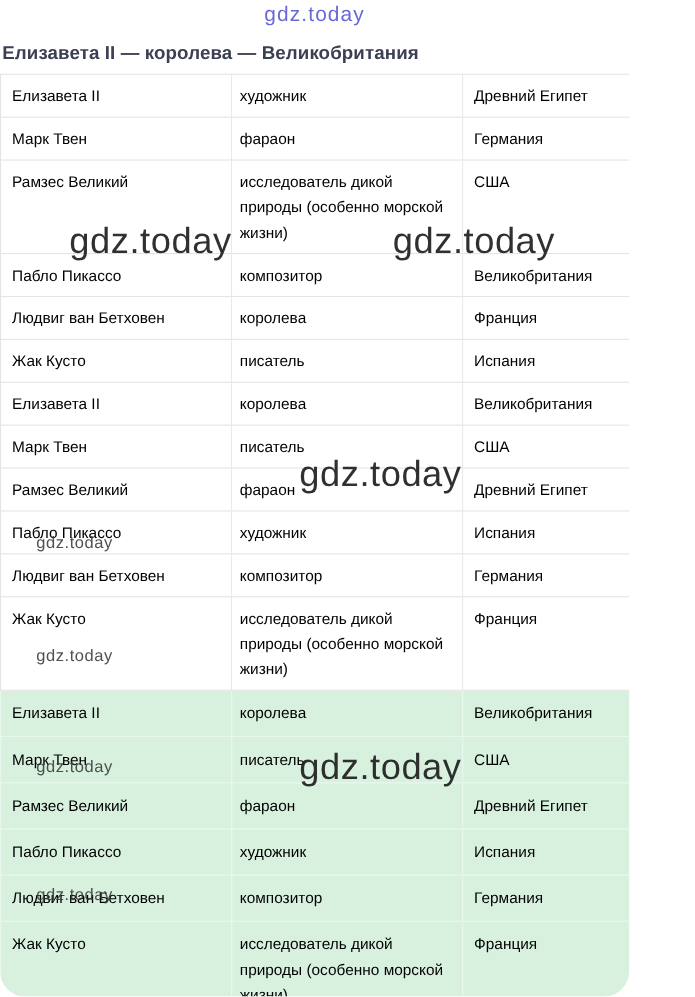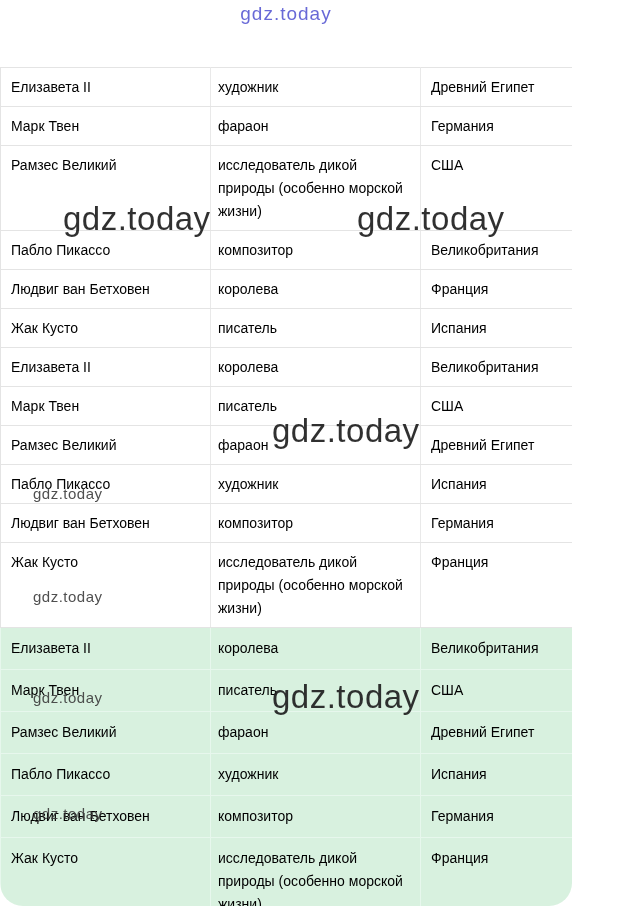--- a/index.html
+++ b/index.html
@@ -77,20 +77,21 @@
   .wm-large { font-size: 33px; color: #1f1f1f; opacity: 0.92; }
   .wm-small { font-size: 15px; color: #3c3c3c; opacity: 0.9; }
 </style>
 </head>
 <body>
 
 <div class="page">
 
   <div class="wm-top">gdz.today</div>
 
+  <div class="heading">Елизавета II — королева — Великобритания</div>
 
   <table class="answer-table">
     <colgroup>
         <col class="c1">
         <col class="c2">
         <col class="c3">
       </colgroup>
     <tbody>
       <tr>
         <td>Елизавета II</td>

